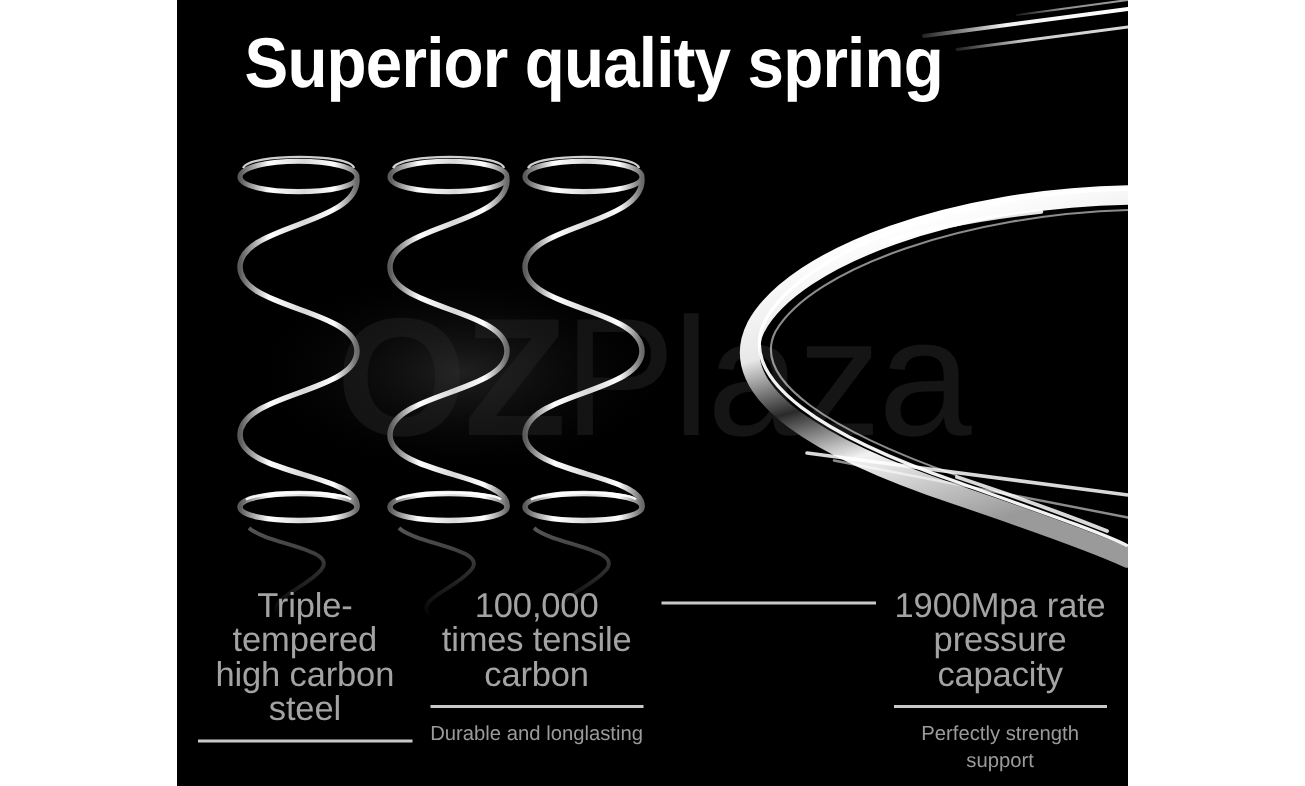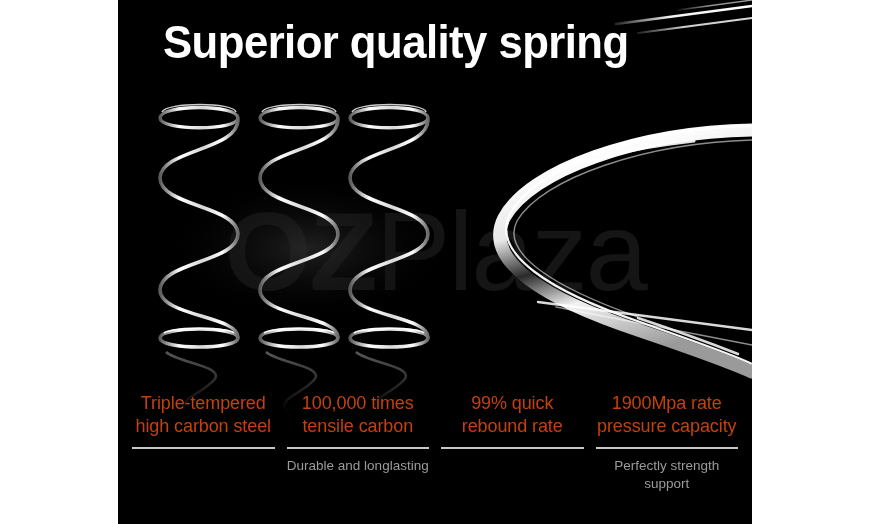--- a/index.html
+++ b/index.html
@@ -82,23 +82,23 @@
     display: flex;
     align-items: flex-start;
   }
   .feature {
     flex: 1 1 0;
     text-align: center;
     padding: 0 6px;
     box-sizing: border-box;
   }
   .feature-head {
-    font-size: 18px;
+    font-size: 23px;
     line-height: 23px;
-    color: #c2410c;
+    color: #a3a3a3;
     font-weight: 400;
     letter-spacing: -0.1px;
   }
   .feature-rule {
     height: 2px;
     background: #c9c9c9;
     margin: 9px auto 8px auto;
     width: 100%;
     max-width: 150px;
   }
@@ -227,21 +227,20 @@
         <div class="feature-rule"></div>
       </div>
 
       <div class="feature">
         <div class="feature-head">100,000 times tensile carbon</div>
         <div class="feature-rule"></div>
         <div class="feature-sub">Durable and longlasting</div>
       </div>
 
       <div class="feature">
-        <div class="feature-head">99% quick rebound rate</div>
         <div class="feature-rule"></div>
       </div>
 
       <div class="feature">
         <div class="feature-head">1900Mpa rate pressure capacity</div>
         <div class="feature-rule"></div>
         <div class="feature-sub">Perfectly strength support</div>
       </div>
 
     </div>

